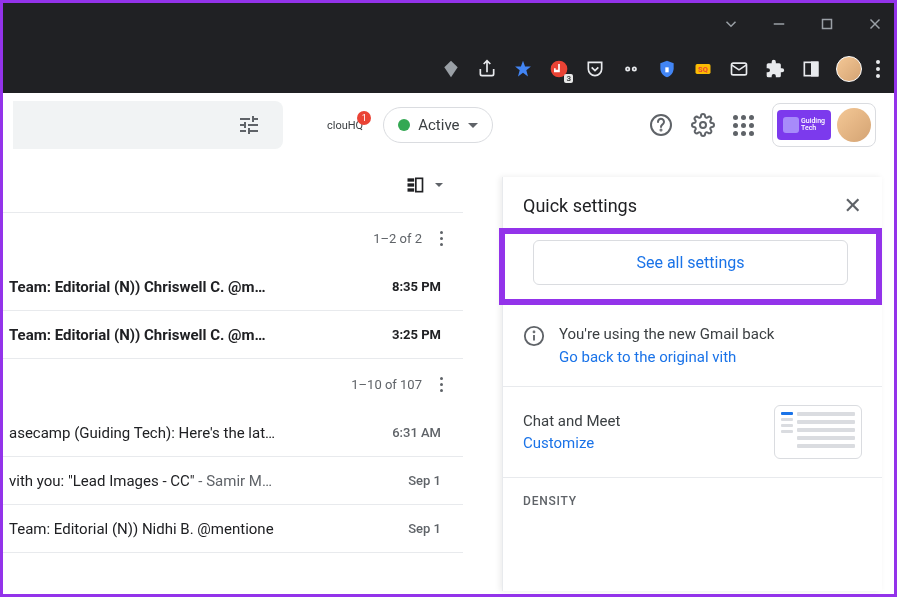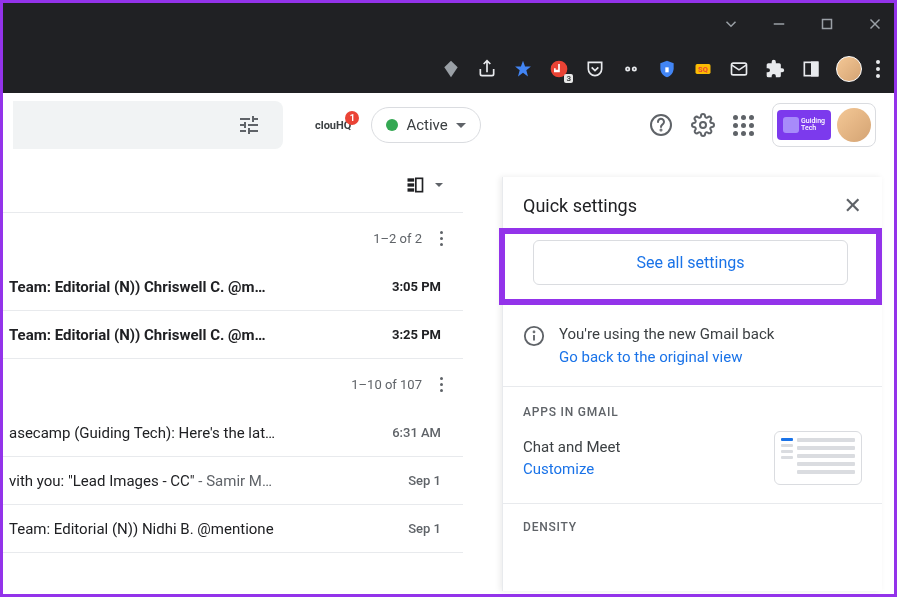--- a/index.html
+++ b/index.html
@@ -13,21 +13,21 @@
   .ext-icon svg { width: 20px; height: 20px; }
   .badge-red { position: absolute; bottom: -3px; right: -3px; background: #e8e8e8; color: #444; font-size: 8px; padding: 0 2px; border-radius: 2px; font-weight: bold; }
   .browser-avatar { width: 26px; height: 26px; border-radius: 50%; background: linear-gradient(135deg, #f4c896, #d4a373); border: 1px solid #fff; }
   .dots-v { display: flex; flex-direction: column; gap: 3px; }
   .dots-v span { width: 4px; height: 4px; background: #e8eaed; border-radius: 50%; }
   
   .gmail-header { position: absolute; top: 90px; left: 0; right: 0; height: 64px; display: flex; align-items: center; padding: 0 18px 0 0; z-index: 5; }
   .search-end { margin-left: 10px; width: 270px; height: 48px; background: #f1f3f4; border-radius: 0 8px 8px 0; display: flex; align-items: center; justify-content: flex-end; padding-right: 22px; }
   .tune-icon { width: 24px; height: 24px; }
   
-  .cloudhq { margin-left: 32px; position: relative; font-size: 11px; font-weight: bold; color: #3c4043; }
+  .cloudhq { margin-left: 44px; position: relative; font-size: 11px; font-weight: normal; color: #3c4043; }
   .cloudhq-badge { position: absolute; top: -8px; right: -8px; background: #ea4335; color: white; border-radius: 50%; width: 14px; height: 14px; font-size: 9px; display: flex; align-items:center; justify-content:center; }
   
   .active-pill { margin-left: 20px; border: 1px solid #dadce0; border-radius: 20px; padding: 8px 14px; display: flex; align-items: center; gap: 8px; font-size: 15px; color: #3c4043; }
   .green-dot { width: 12px; height: 12px; background: #34a853; border-radius: 50%; }
   .dropdown-caret { width: 0; height: 0; border-left: 5px solid transparent; border-right: 5px solid transparent; border-top: 5px solid #5f6368; }
   
   .header-right { margin-left: auto; display: flex; align-items: center; gap: 18px; }
   .hdr-icon { width: 24px; height: 24px; color: #5f6368; }
   .apps-grid { display: grid; grid-template-columns: repeat(3, 5px); grid-template-rows: repeat(3, 5px); gap: 3px; }
   .apps-grid span { background: #5f6368; border-radius: 50%; }
@@ -245,21 +245,21 @@
     <div class="more-dots-v">
         <span></span>
         <span></span>
         <span></span>
       </div>
   </div>
 
   <div id="list1">
       <div class="email-row unread">
         <div style="overflow: hidden; text-overflow: ellipsis;"><span class="email-subject">Team: Editorial (N)) Chriswell C. @m…</span></div>
-        <span class="email-time bold">3:05 PM</span>
+        <span class="email-time bold">8:35 PM</span>
       </div>
       <div class="email-row unread">
         <div style="overflow: hidden; text-overflow: ellipsis;"><span class="email-subject">Team: Editorial (N)) Chriswell C. @m…</span></div>
         <span class="email-time bold">3:25 PM</span>
       </div>
     </div>
 
   <div class="count-row">
     <span>1–10 of 107</span>
     <div class="more-dots-v">
@@ -295,26 +295,25 @@
   </div>
   <div class="qs-section">
     <div class="info-row">
       <svg class="info-icon" width="22" height="22" viewBox="0 0 24 24" fill="none" stroke="#5f6368" stroke-width="2">
           <circle cx="12" cy="12" r="10"></circle>
           <line x1="12" y1="11" x2="12" y2="17"></line>
           <circle cx="12" cy="7.5" r="0.5" fill="#5f6368"></circle>
         </svg>
       <div class="info-text">
         <div>You're using the new Gmail back</div>
-        <div class="link-blue">Go back to the original view</div>
+        <div class="link-blue">Go back to the original vith</div>
       </div>
     </div>
   </div>
   <div class="qs-section">
-    <div class="section-label">APPS IN GMAIL</div>
     <div class="chat-row">
       <div>
         <div class="chat-text">Chat and Meet</div>
         <span class="customize-link">Customize</span>
       </div>
       <div class="chat-preview">
         <div class="prev-left">
             <span></span>
             <span></span>
             <span></span>

